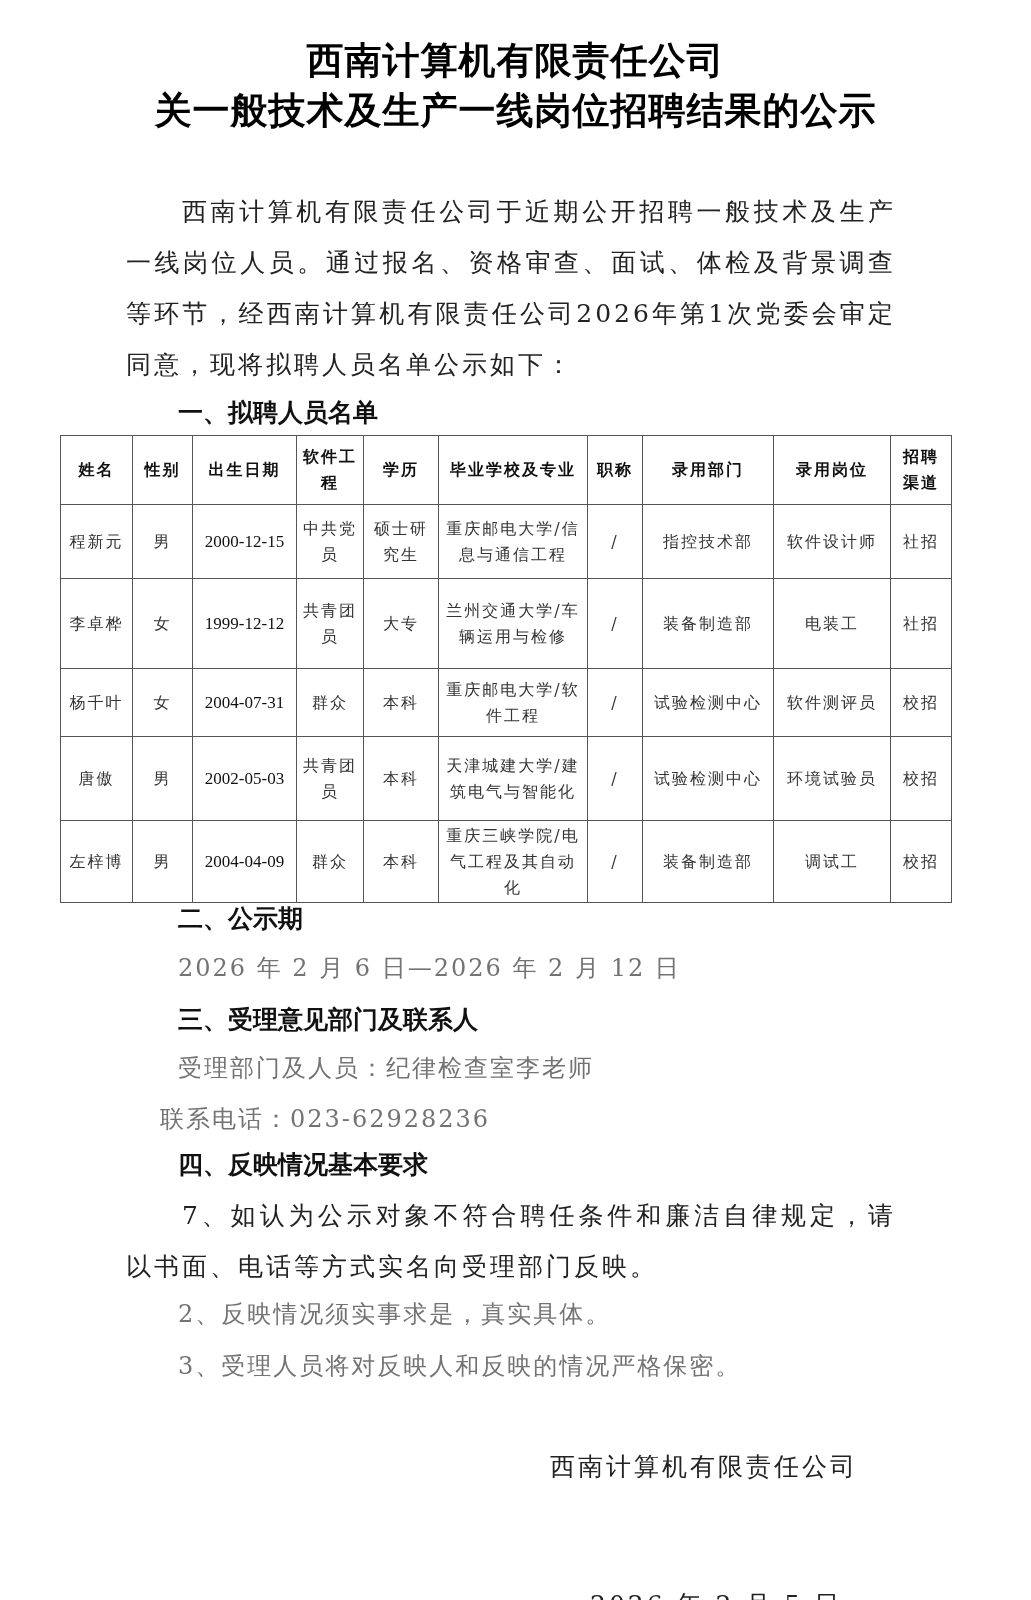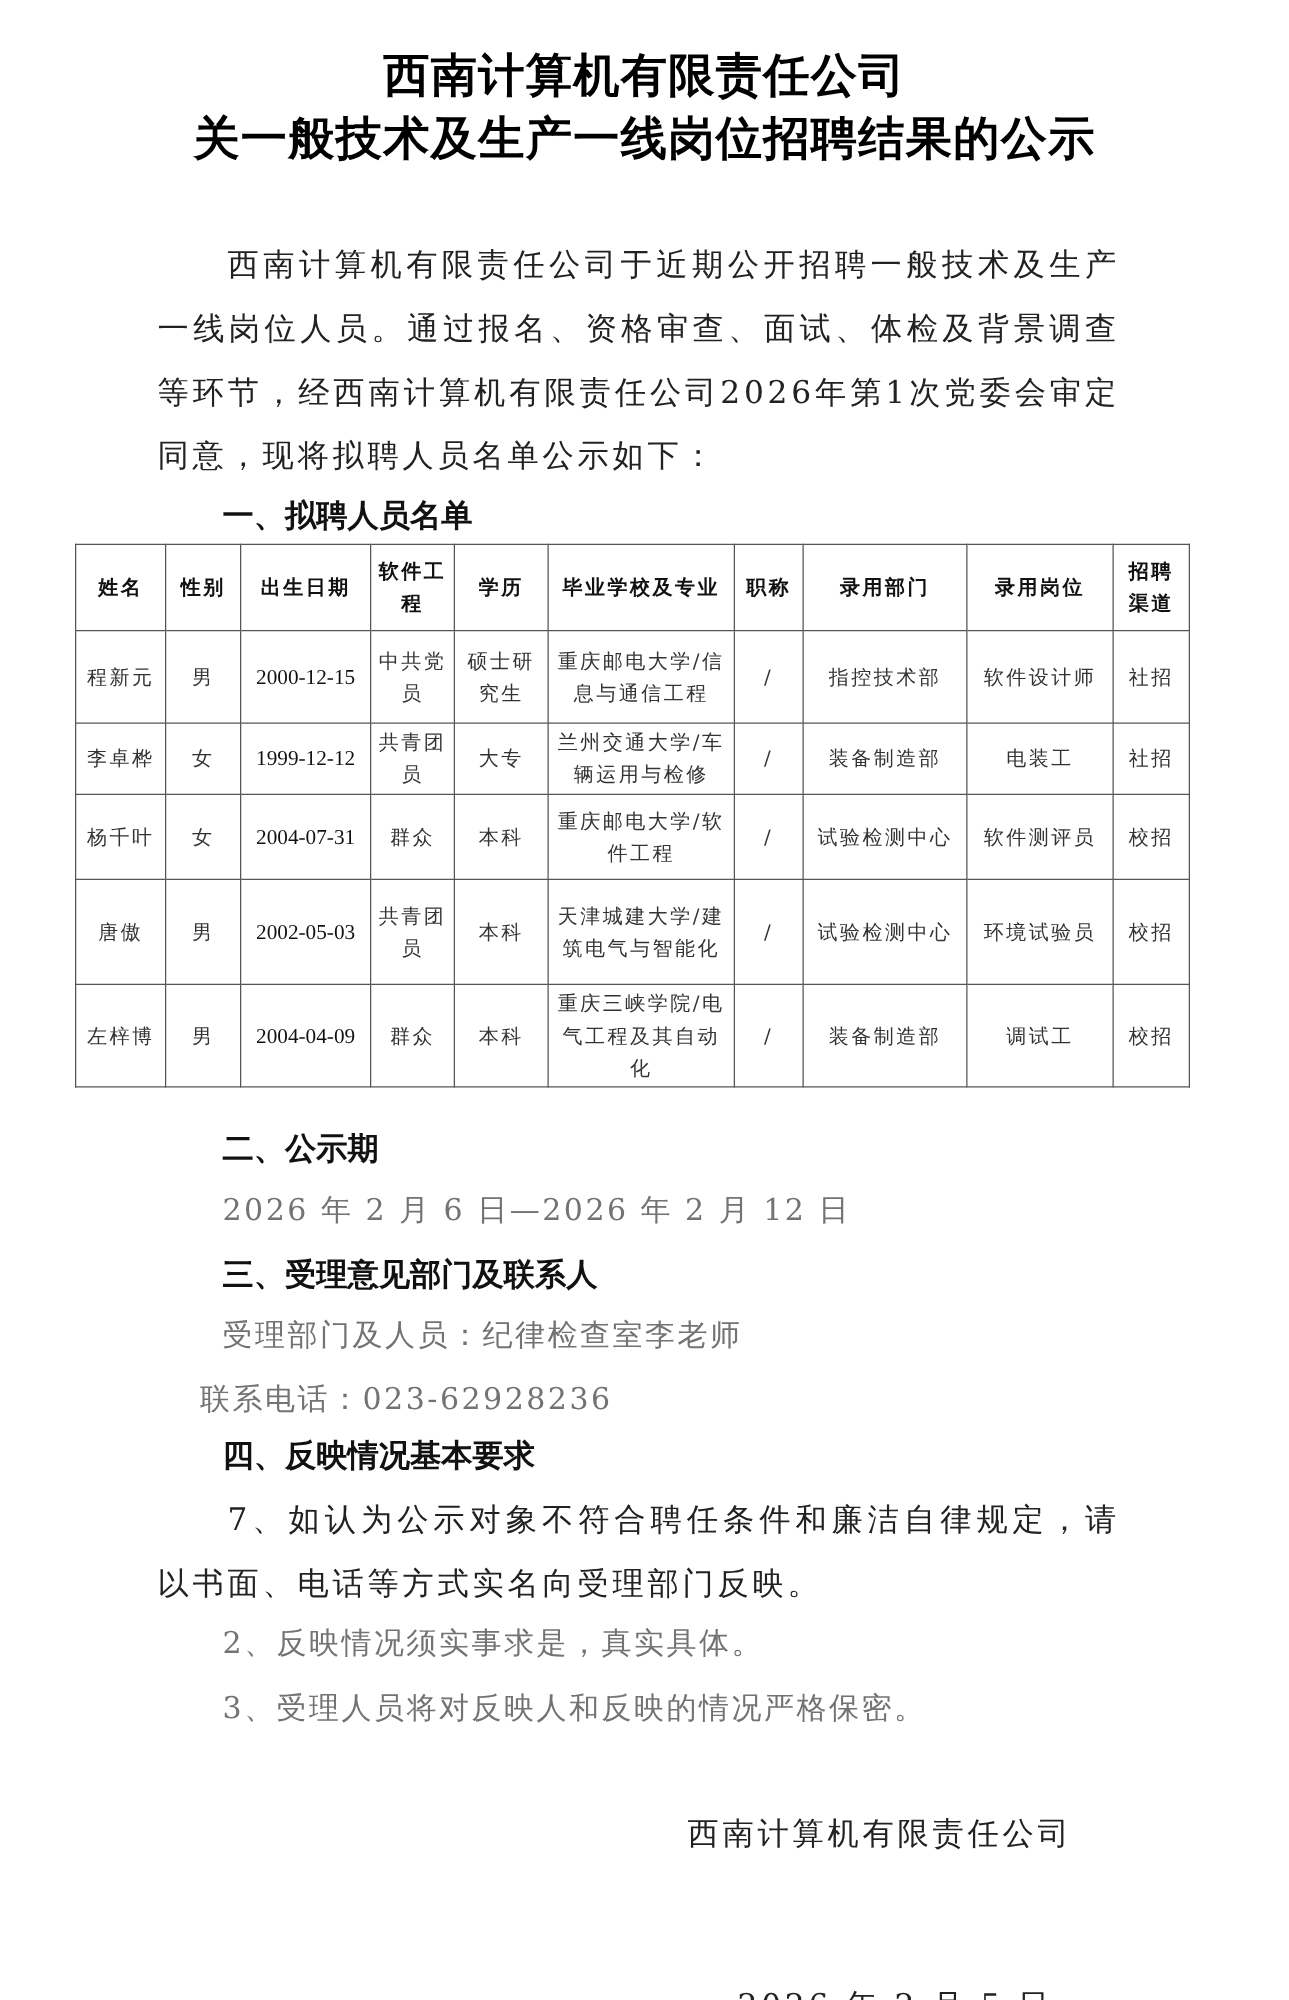--- a/index.html
+++ b/index.html
@@ -88,21 +88,21 @@
       <td>男</td>
       <td class="date-cell">2000-12-15</td>
       <td>中共党员</td>
       <td>硕士研究生</td>
       <td>重庆邮电大学/信息与通信工程</td>
       <td>/</td>
       <td>指控技术部</td>
       <td>软件设计师</td>
       <td>社招</td>
     </tr>
-    <tr style="height:57px;">
+    <tr style="height:90px;">
       <td>李卓桦</td>
       <td>女</td>
       <td class="date-cell">1999-12-12</td>
       <td>共青团员</td>
       <td>大专</td>
       <td>兰州交通大学/车辆运用与检修</td>
       <td>/</td>
       <td>装备制造部</td>
       <td>电装工</td>
       <td>社招</td>

